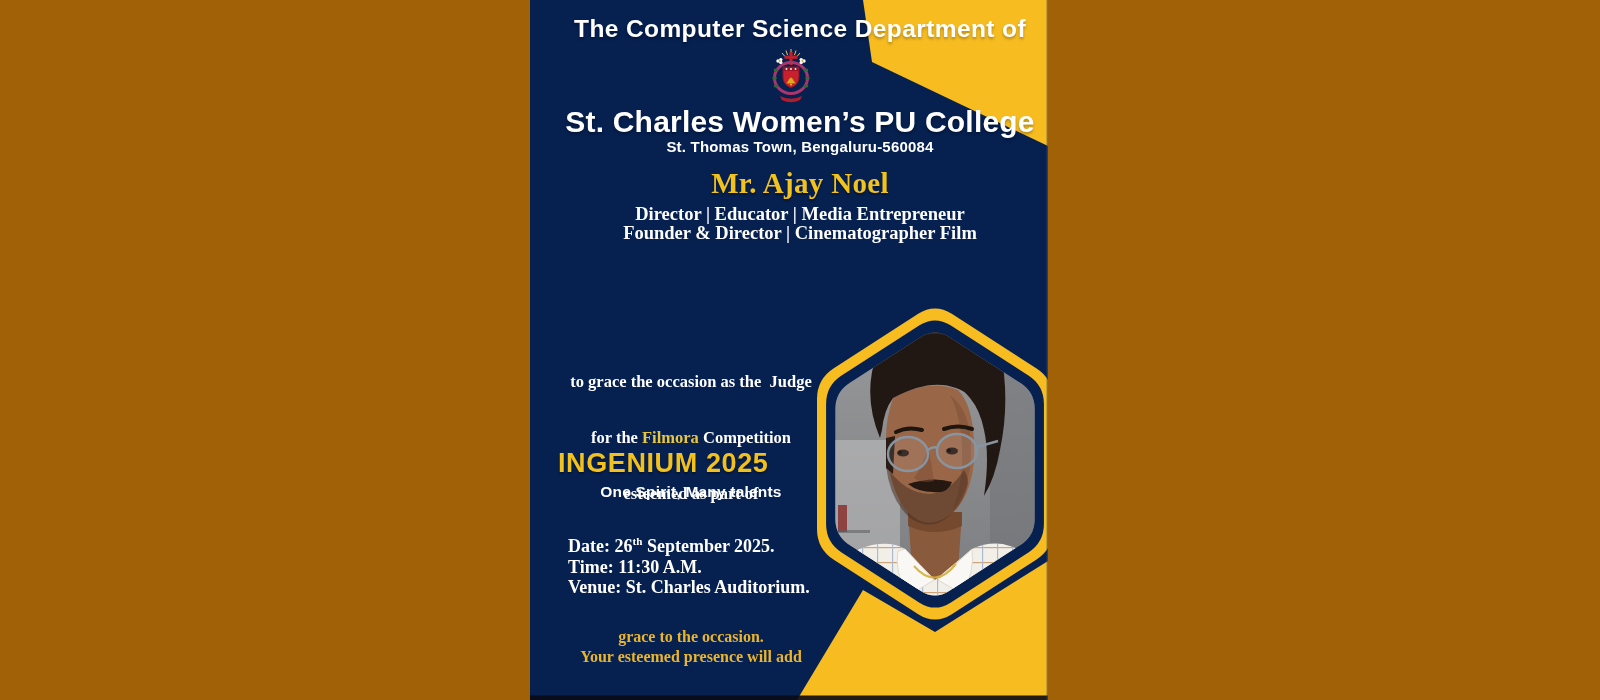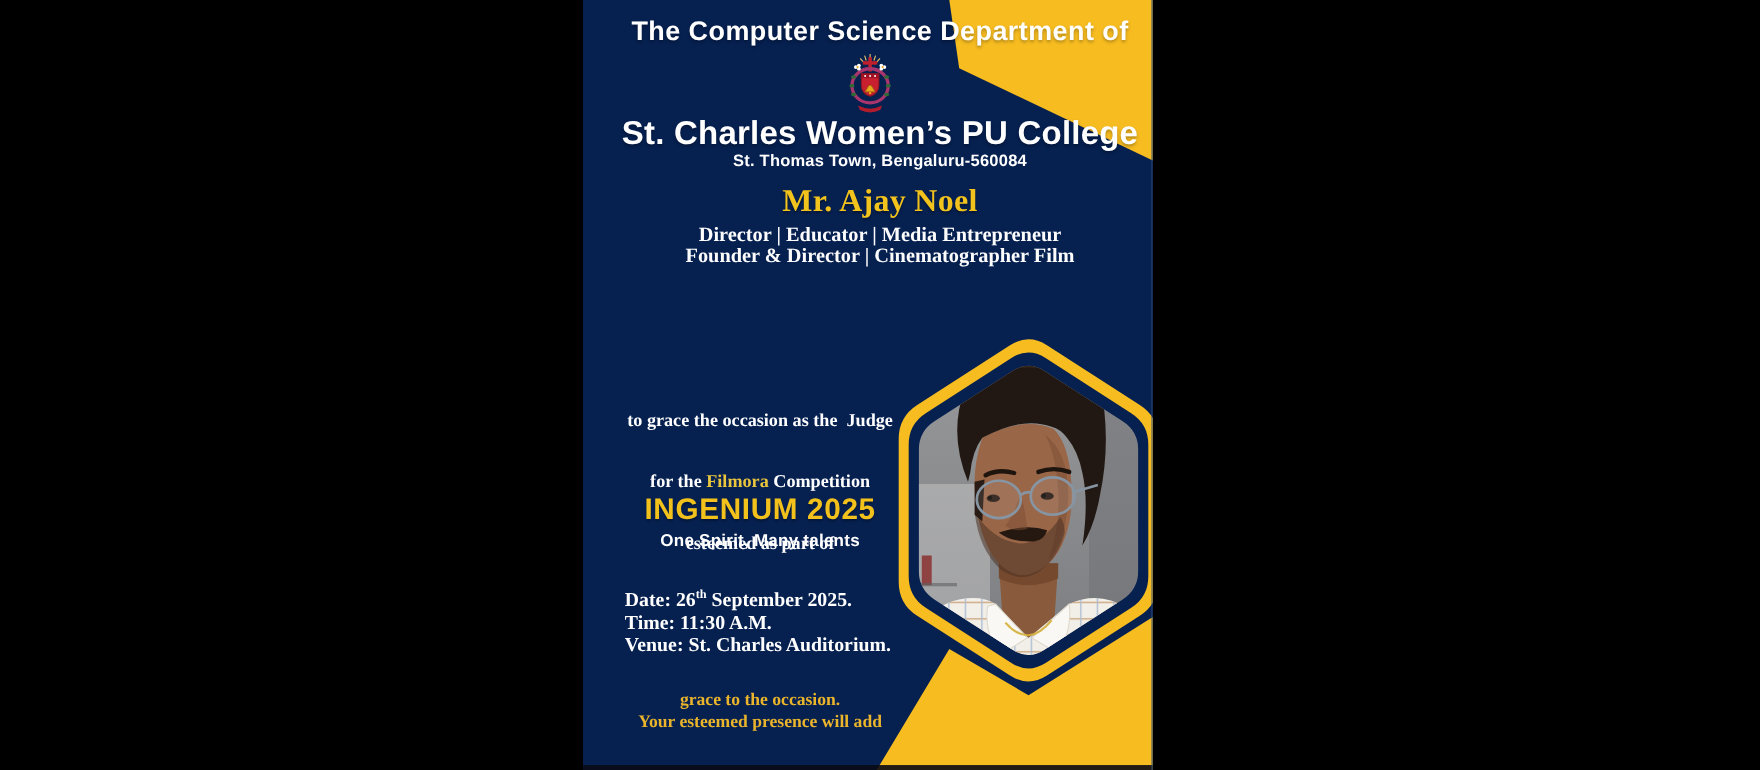--- a/index.html
+++ b/index.html
@@ -1,18 +1,18 @@
 <!DOCTYPE html>
 <html><head>
 <meta charset="utf-8">
 <style>
   html,body{margin:0;padding:0;}
   .canvas{
     position:relative; width:1600px; height:700px; overflow:hidden;
-    background:#000000;
+    background:#a16207;
     font-family:"Liberation Sans", sans-serif;
   }
   .poster{
     position:absolute; left:530px; top:0; width:518px; height:700px;
     background:#062050;
   }
   svg.decor{position:absolute; left:0; top:0; width:518px; height:700px; display:block;}
 
   .txt{position:absolute; color:#ffffff;}
   .header{
@@ -41,21 +41,21 @@
     font-family:"Liberation Serif", serif; font-size:18.5px; font-weight:bold;
     line-height:19.5px; margin-top:5px; color:#fdfdfd;
   }
   .occasion{
     top:336px; left:28px; width:266px; text-align:center;
     font-family:"Liberation Serif", serif; font-weight:bold; font-size:16.5px;
     line-height:18.6px; white-space:pre-wrap;
   }
   .filmora{color:#e9c63e;}
   .ingenium{
-    top:448px; left:28px; width:266px; text-align:center;
+    top:448px; left:28px; width:266px; 
     font-size:27px; font-weight:bold; letter-spacing:.6px; color:#f3c11c;
     text-shadow:0 2px 2px rgba(0,0,0,.3);
   }
   .tagline{
     top:483px; left:28px; width:266px; text-align:center;
     font-size:15.5px; font-weight:bold; letter-spacing:.2px;
   }
   .details{
     top:531px; left:38px; width:280px; text-align:left;
     font-family:"Liberation Serif", serif; font-weight:bold; font-size:18px;

